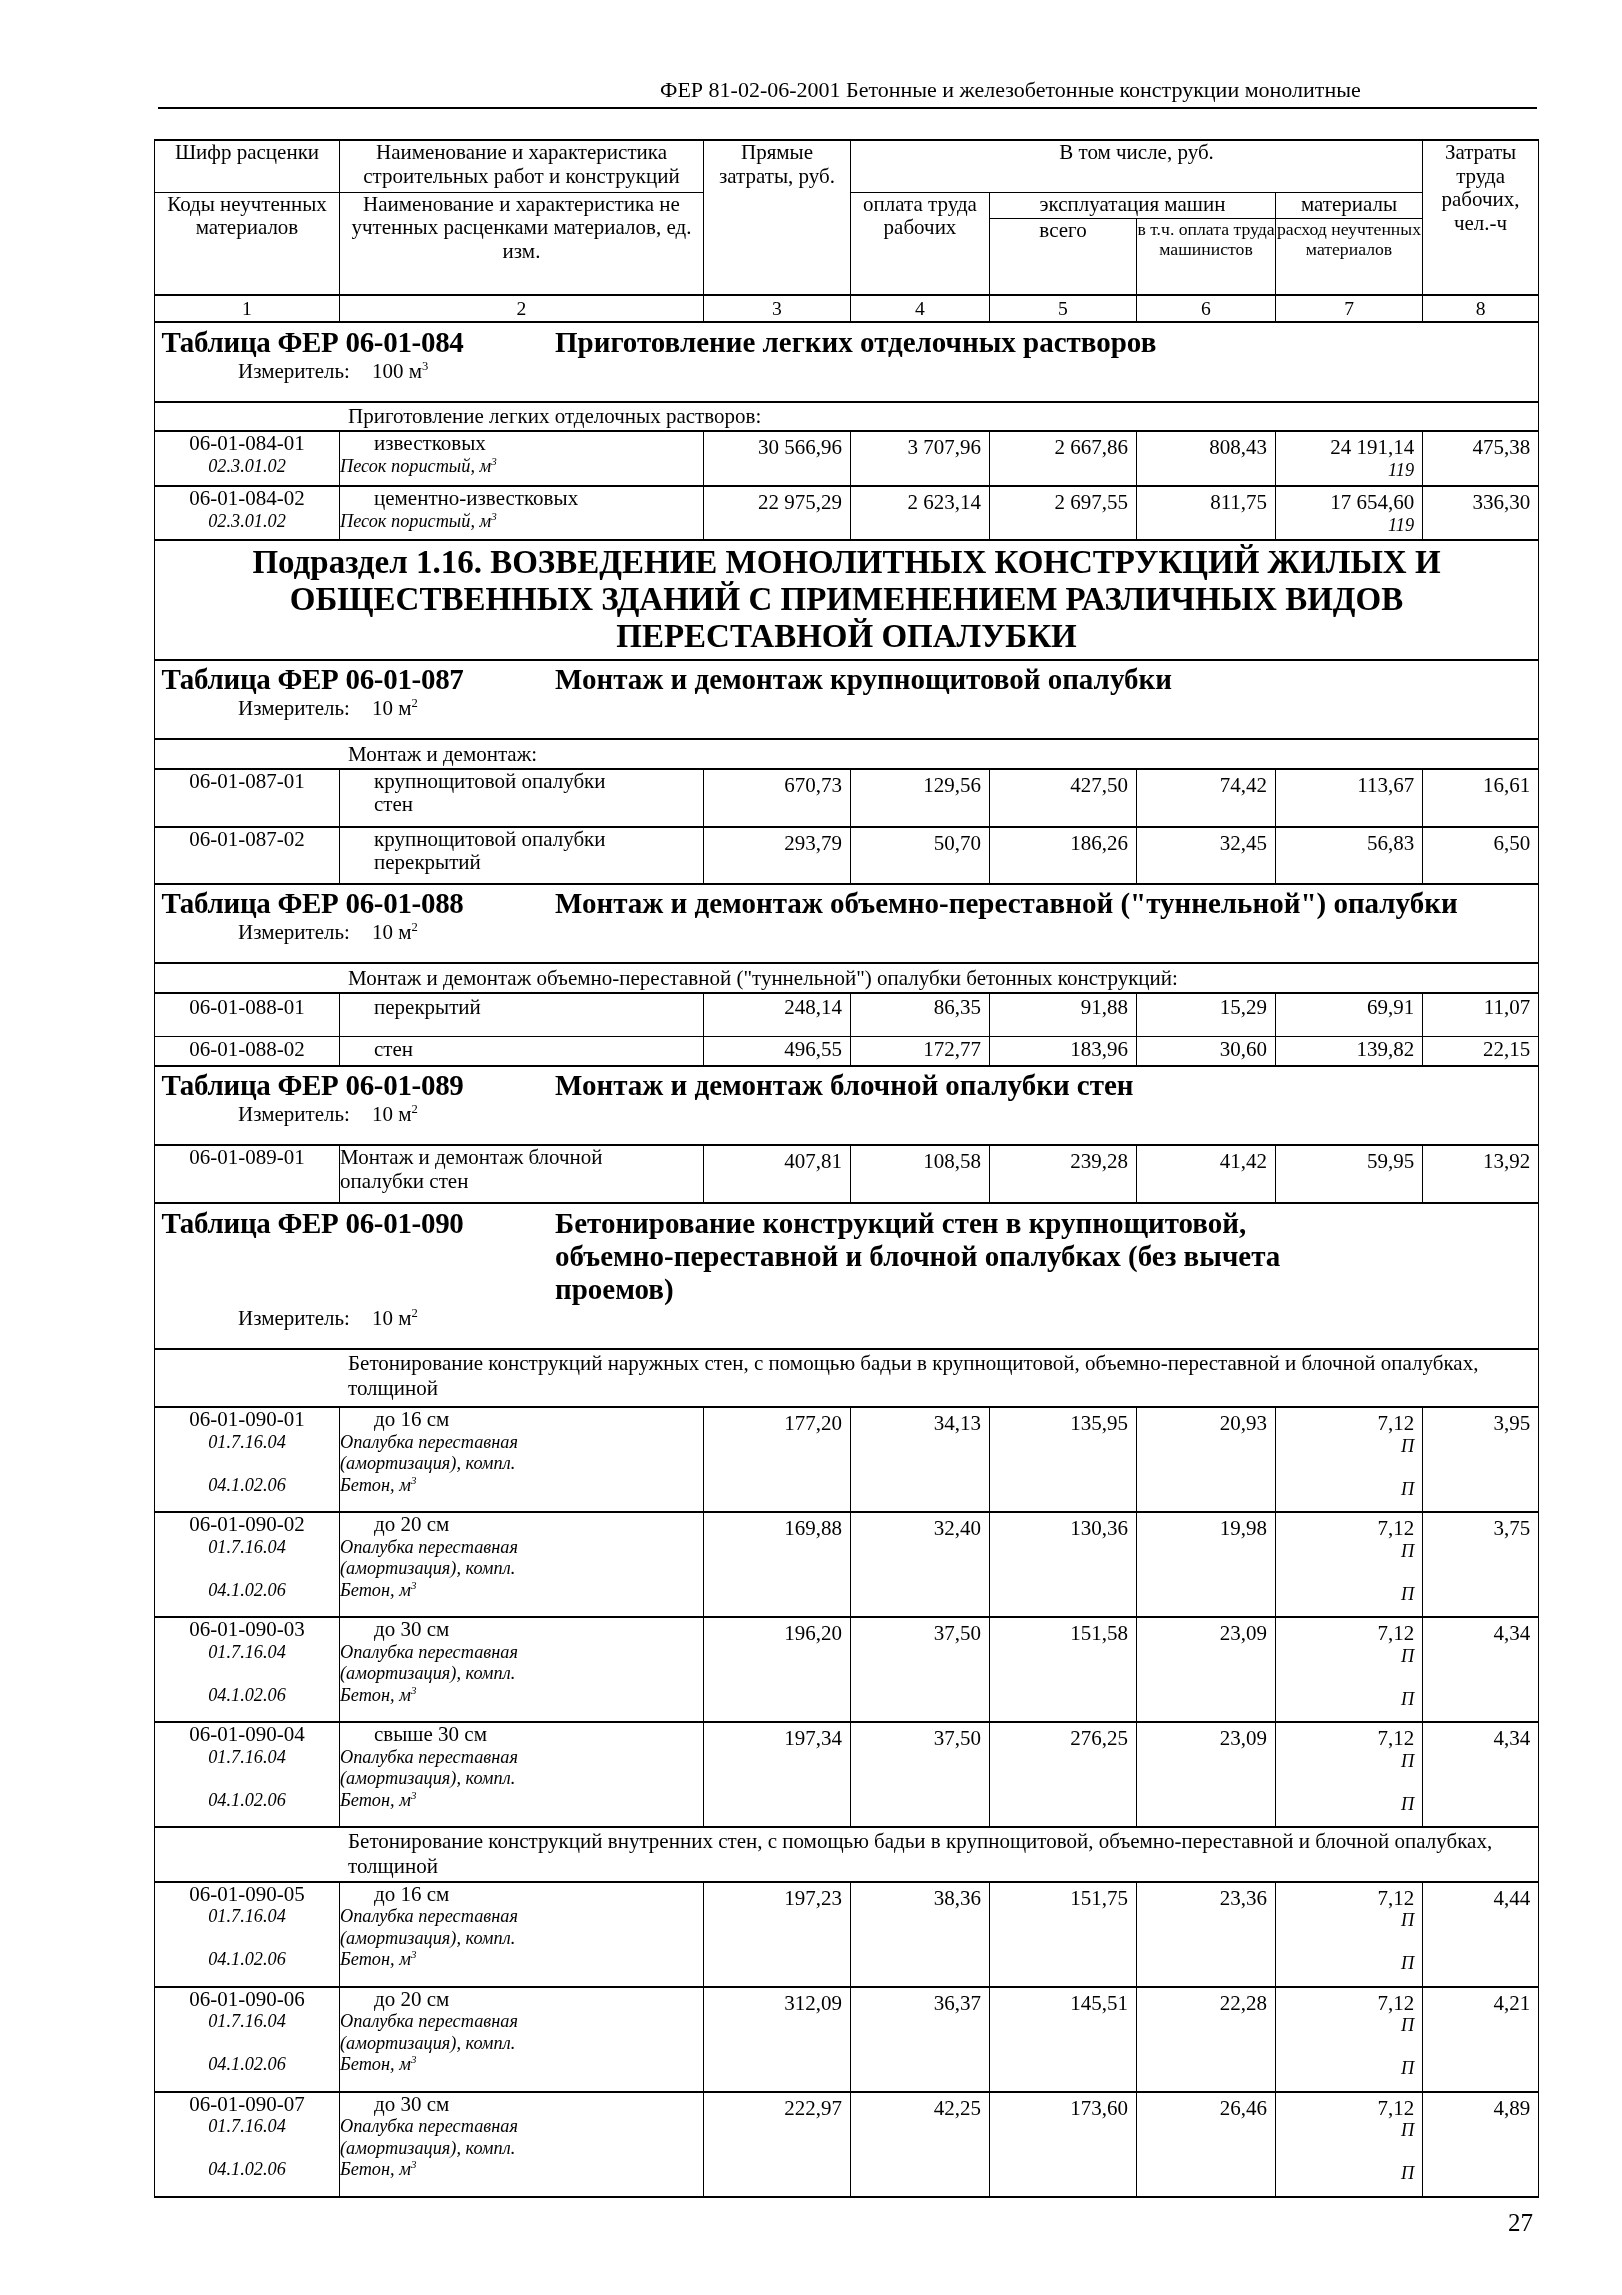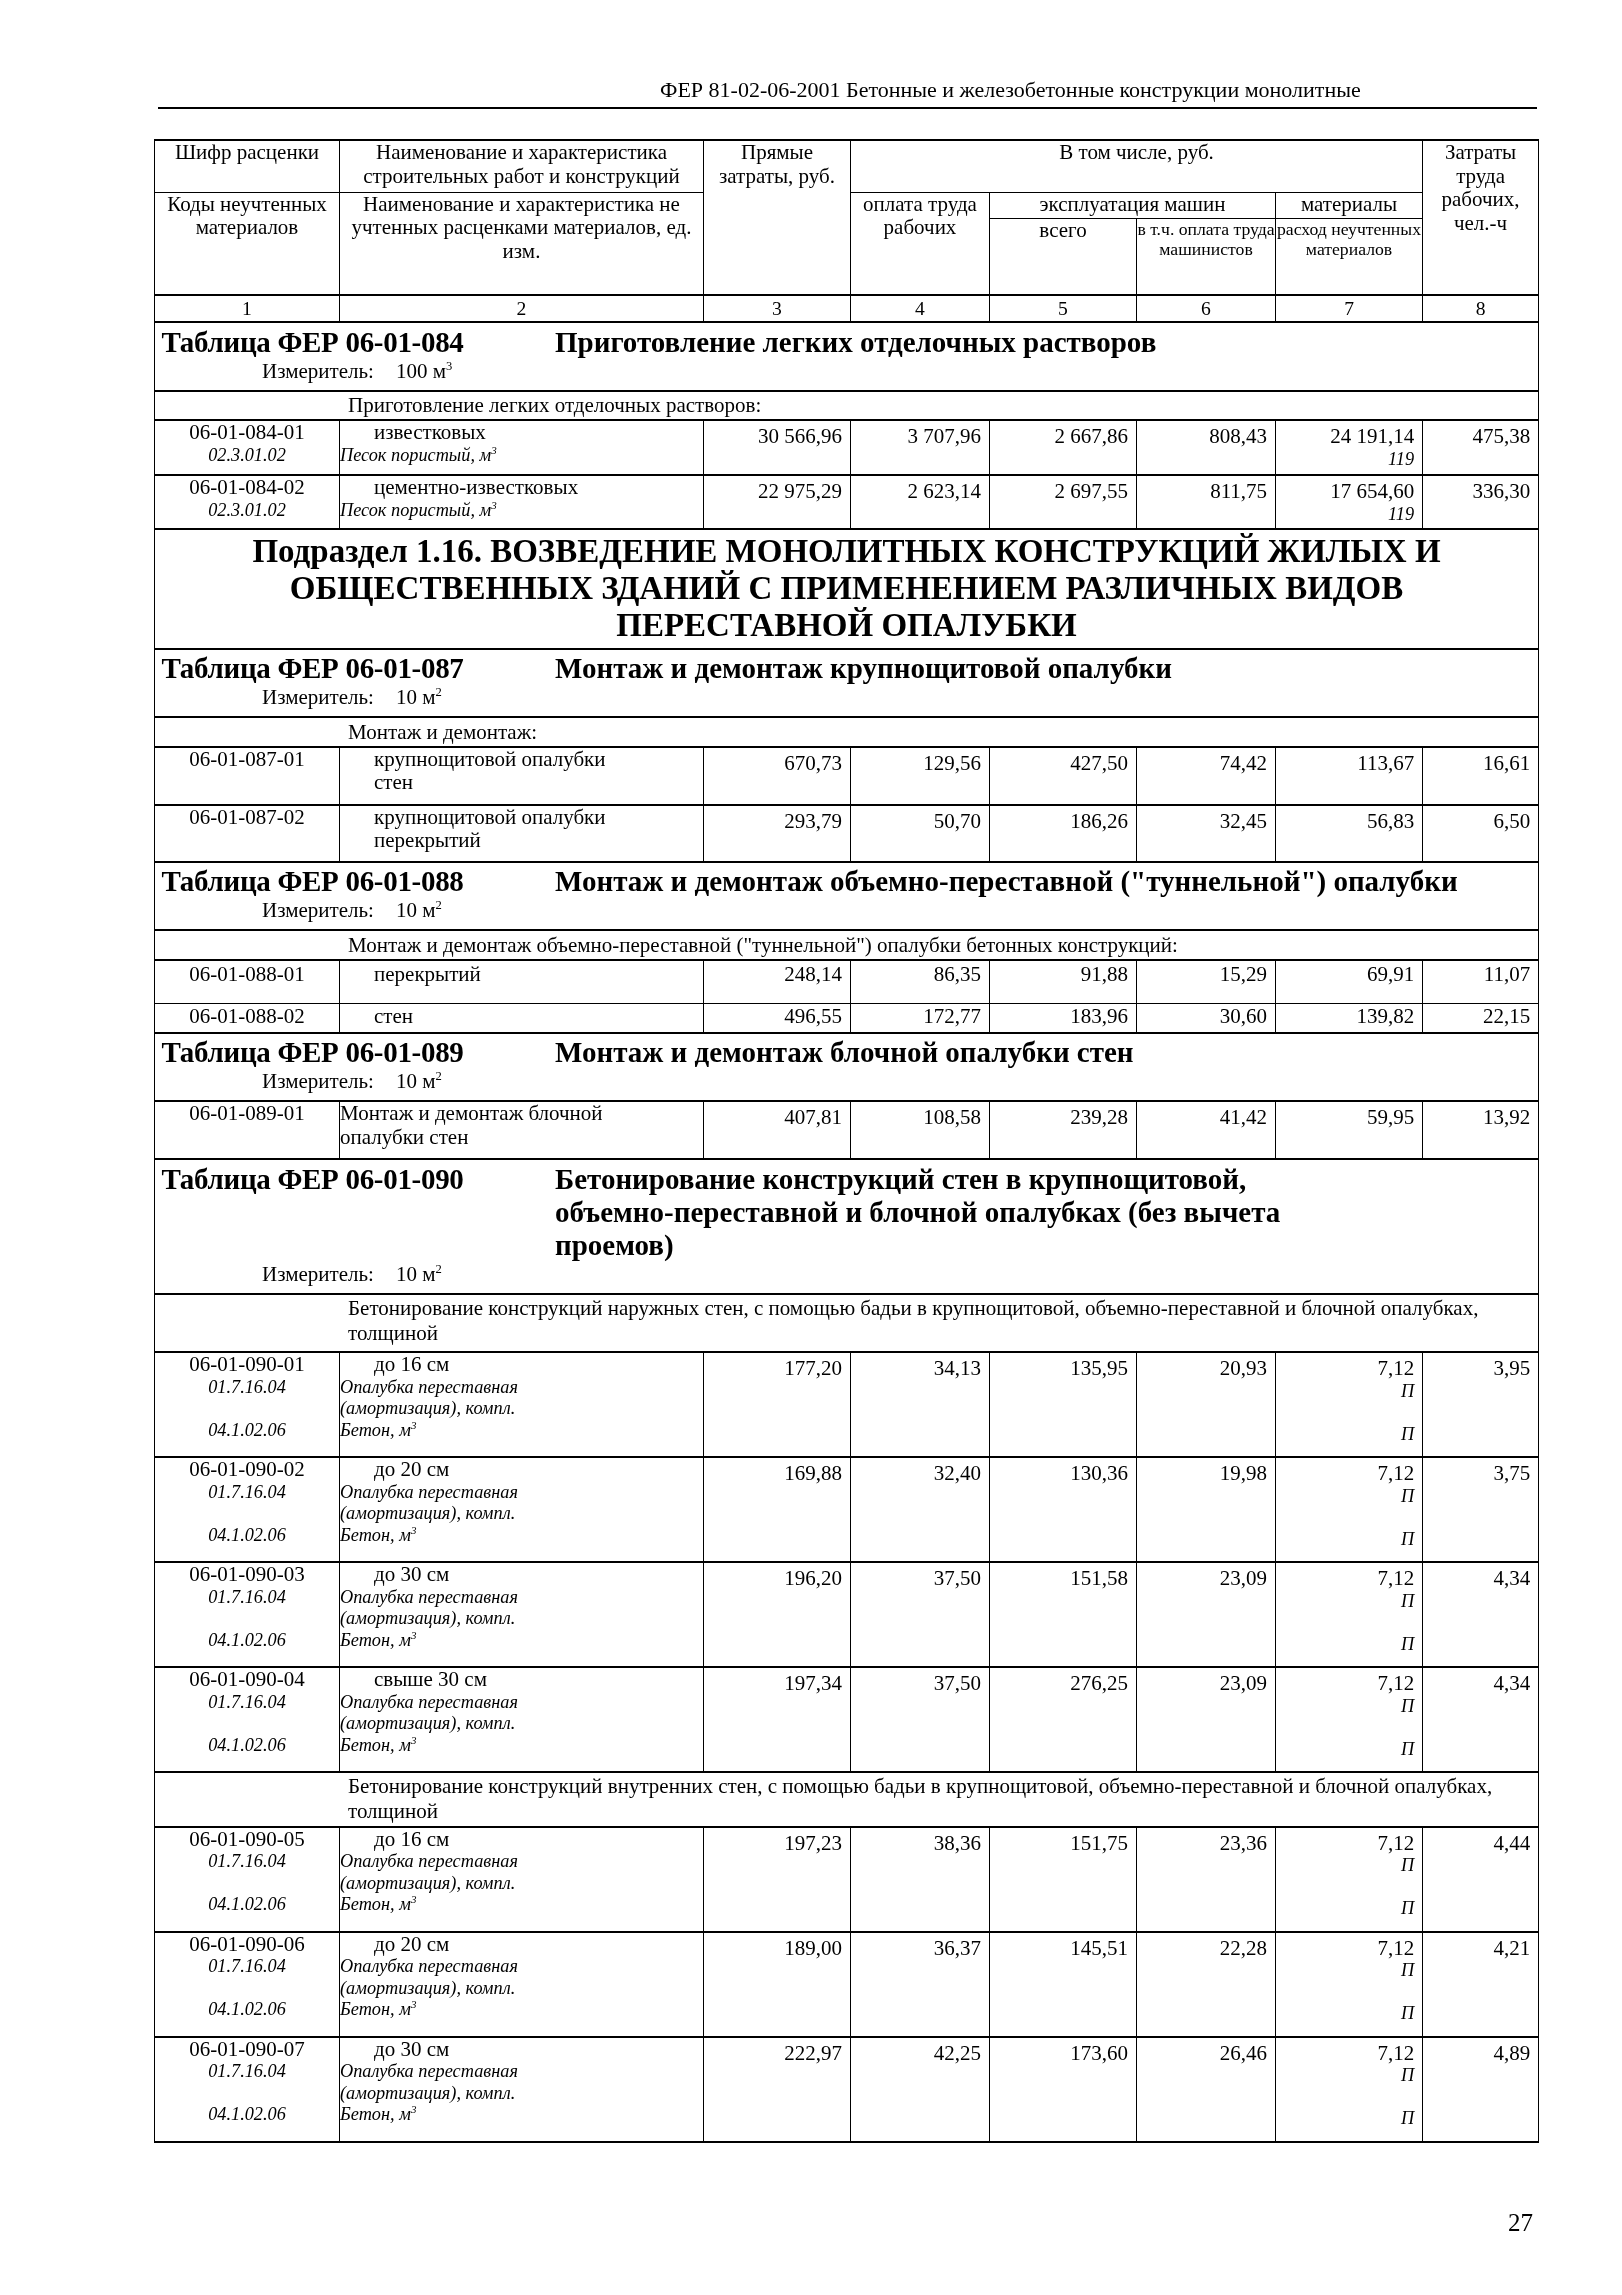--- a/index.html
+++ b/index.html
@@ -19,21 +19,21 @@
   .hd td.thick-b { border-bottom:2.6px solid #000; }
   tr.hd1 td { border-top:2.6px solid #000; }
   .hd .small { font-size:17.7px; line-height:20px; }
   tr.nums td { text-align:center; font-size:19.6px; line-height:25px; border-bottom:2.6px solid #000; }
 
   
   tr.sect td { border-bottom:2.6px solid #000; }
   .tbl-head { position:relative; }
   .tbl-code { position:absolute; left:6.5px; top:2.6px; font-weight:bold; font-size:29px; line-height:33px; white-space:nowrap; letter-spacing:-0.3px; }
   .tbl-title { margin-left:400px; padding-top:2.6px; font-weight:bold; font-size:29px; line-height:33px; }
-  .measure { margin-left:107px; font-size:21px; line-height:25px; padding-bottom:6px; }
+  .measure { margin-left:83px; font-size:21px; line-height:25px; padding-bottom:17px; }
   .measure .mv { margin-left:22px; }
   sup { font-size:0.6em; line-height:0; }
   .subhead { margin-left:193px; font-size:21px; line-height:25px; padding:1.3px 0 1.3px 0; }
   .subsec { text-align:center; font-weight:bold; font-size:33px; line-height:37px; padding:2.6px 13px 3.9px 13px; }
 
   
   tr.row td { border-bottom:2.6px solid #000; }
   tr.row.thin td { border-bottom:1.3px solid #000; }
   .code { text-align:center; padding-top:3.9px; }
   .code .mc { font-style:italic; font-size:18.3px; line-height:21.6px; }
@@ -416,21 +416,21 @@
           <div class="mc">01.7.16.04</div>
           <div class="spacer"></div>
           <div class="mc">04.1.02.06</div>
         </td>
     <td class="desc">
           <div class="main">до 20 см</div>
           <div class="mat">Опалубка переставная</div>
           <div class="mat">(амортизация), компл.</div>
           <div class="mat"><span>Бетон, м</span><sup>3</sup></div>
         </td>
-    <td class="num">189,00</td>
+    <td class="num">312,09</td>
     <td class="num">36,37</td>
     <td class="num">145,51</td>
     <td class="num">22,28</td>
     <td class="num">
           <div>7,12</div>
           <div class="mq">П</div>
           <div class="spacer"></div>
           <div class="mq">П</div>
         </td>
     <td class="num">4,21</td>

